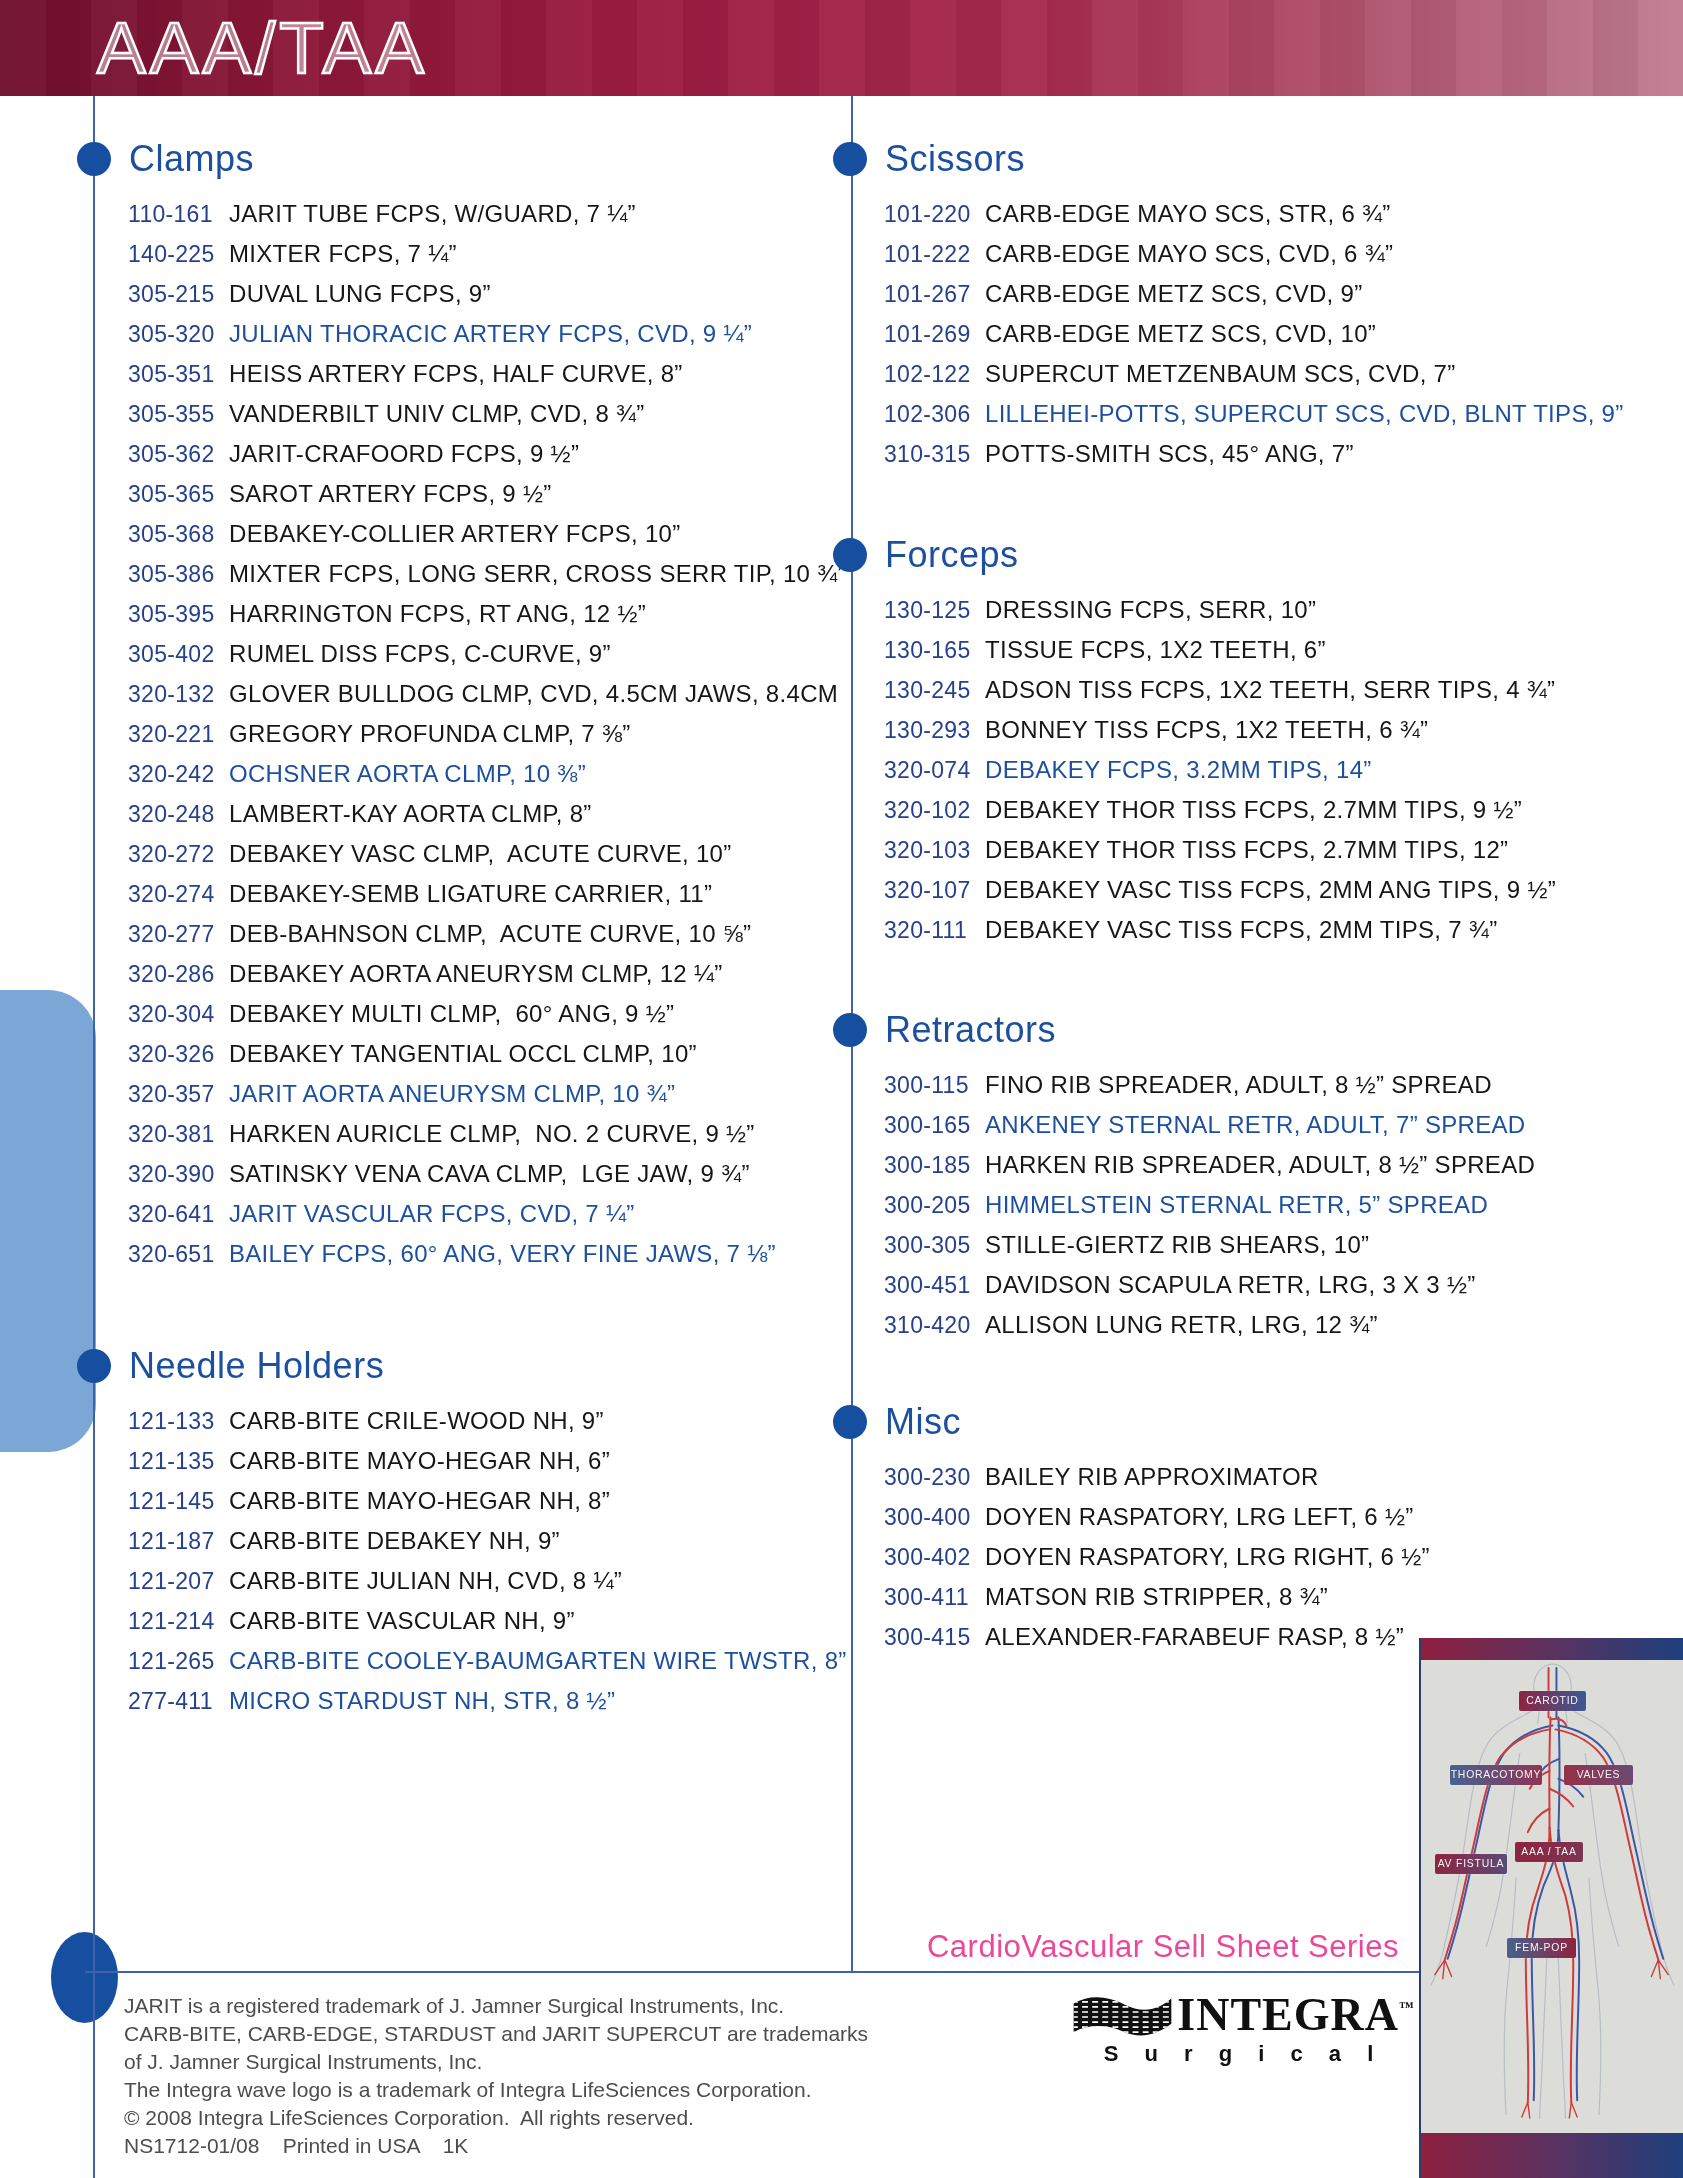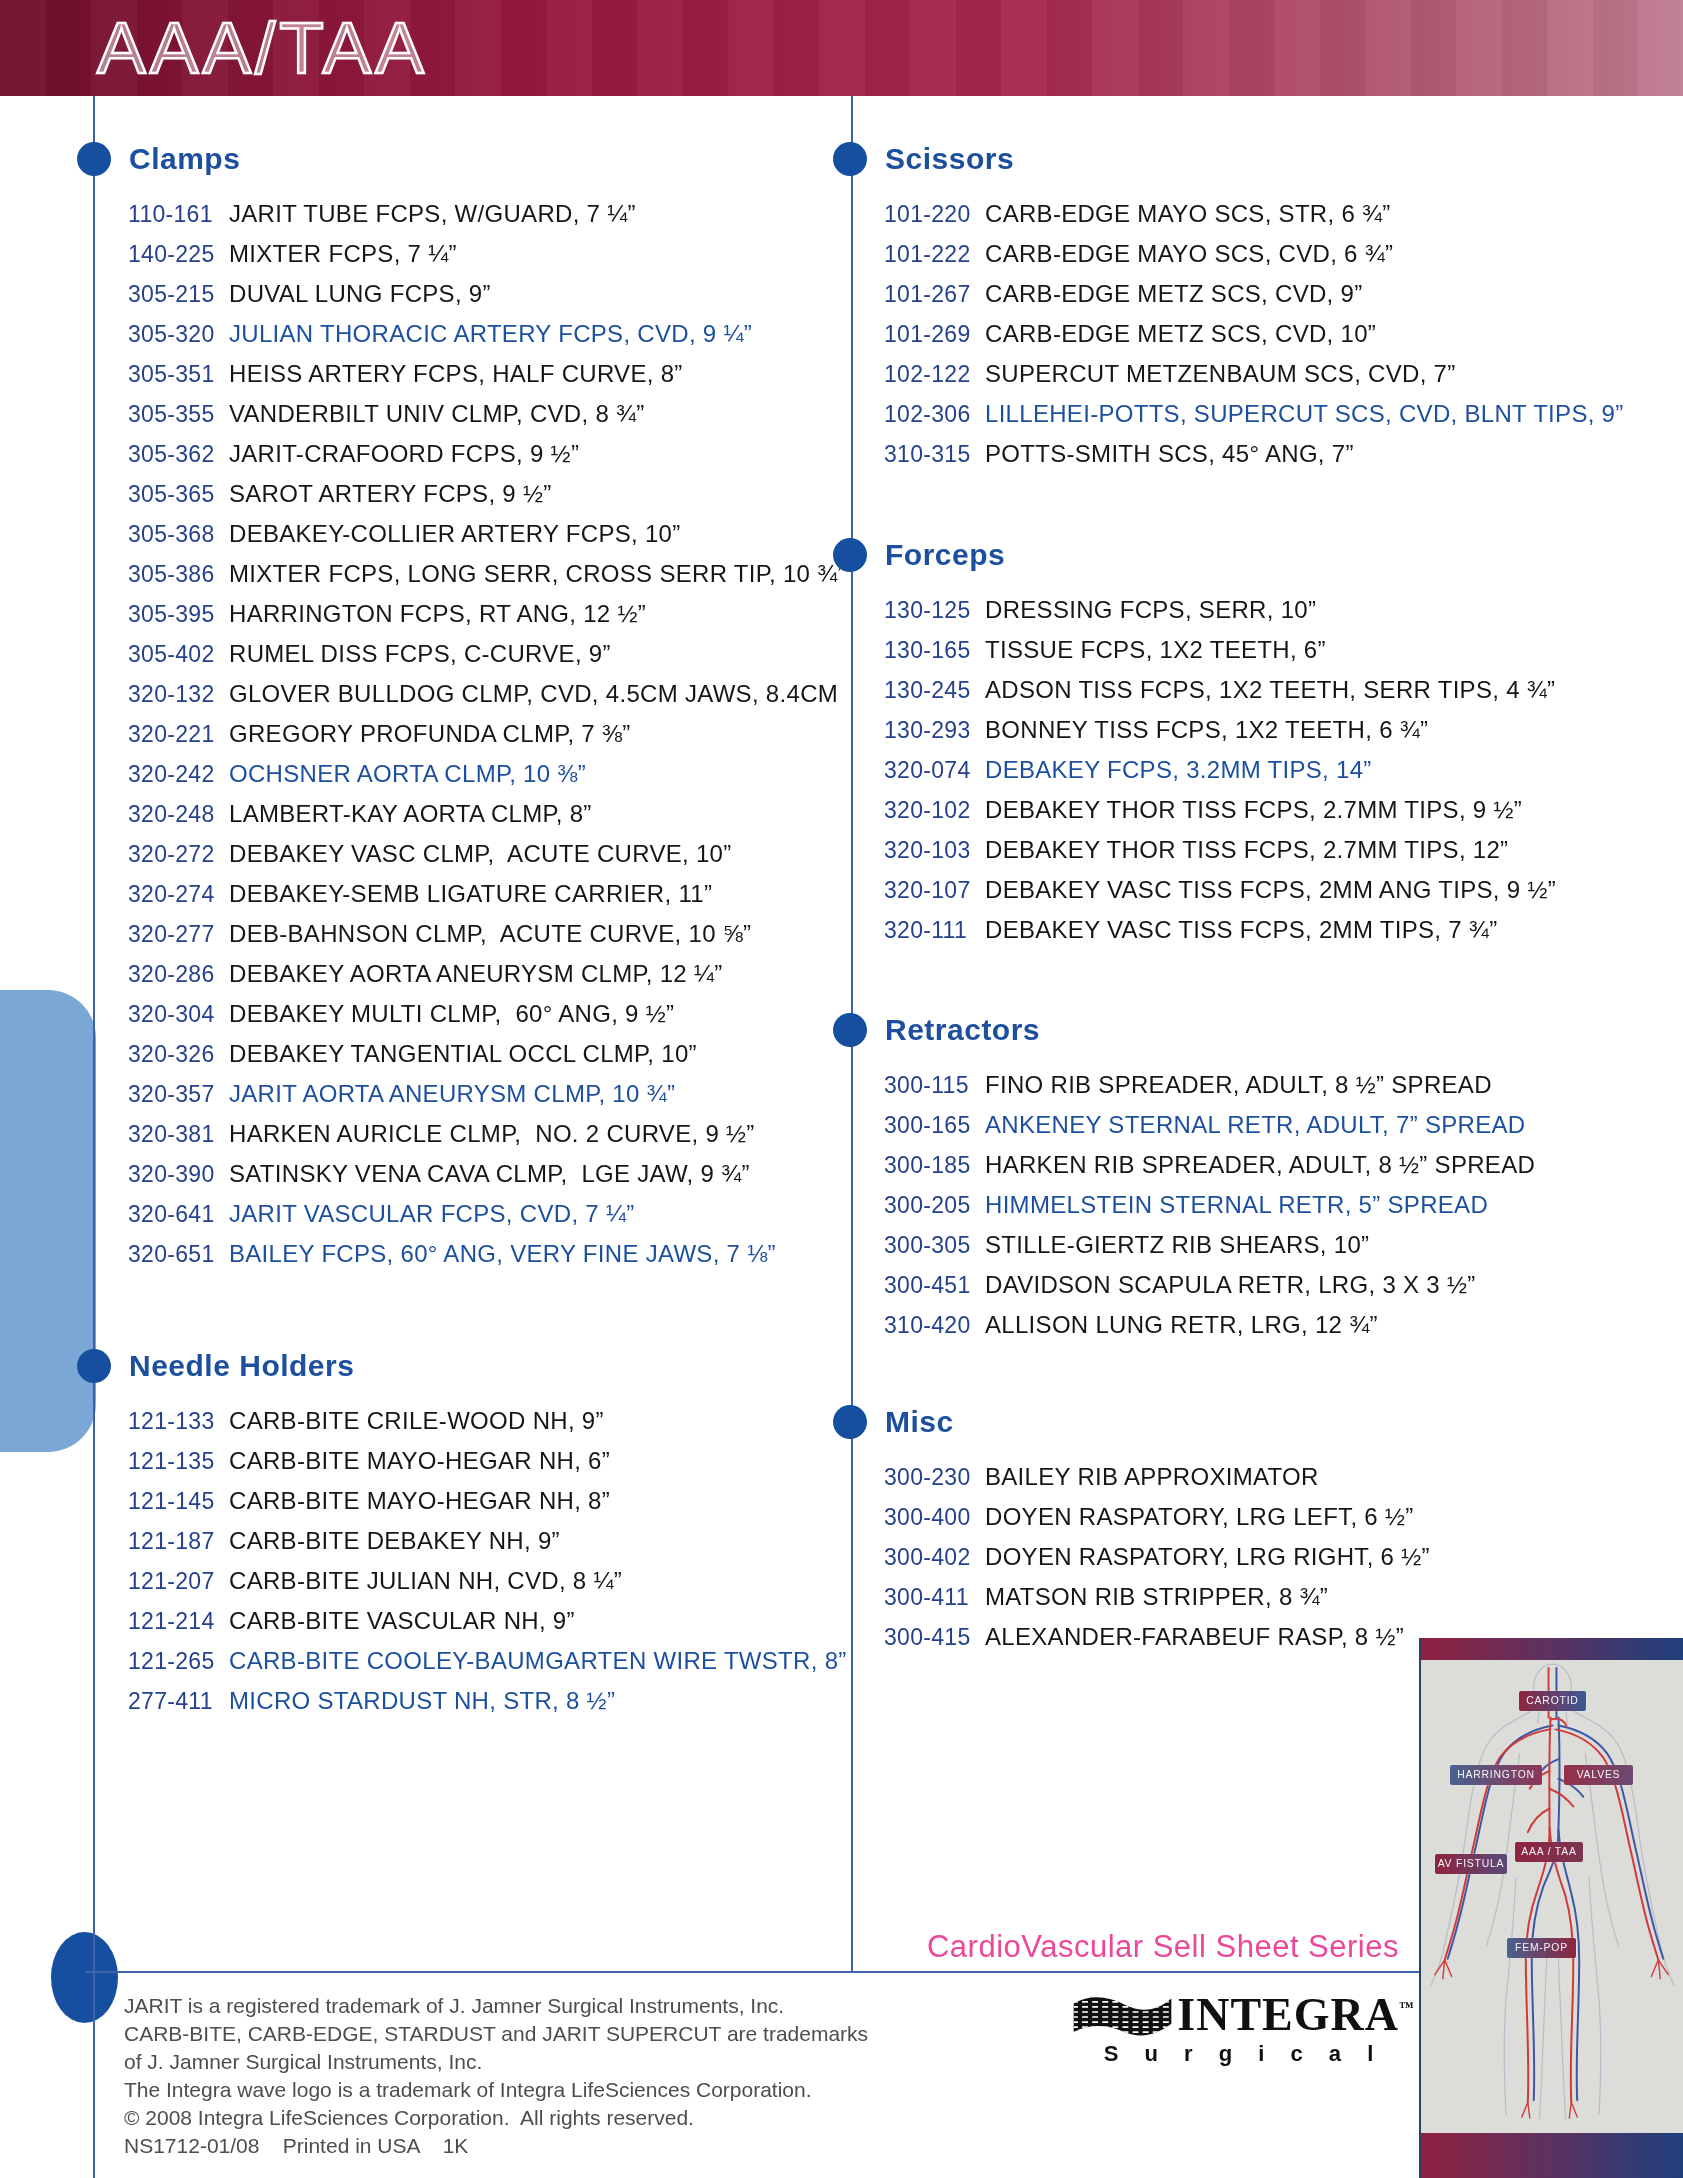--- a/index.html
+++ b/index.html
@@ -19,21 +19,21 @@
   .hrule{position:absolute;height:2px;background:#3f63ab;z-index:3;}
   .side-tab{position:absolute;left:0;top:990px;width:96px;height:462px;background:#7ba7d7;
             border-radius:0 48px 48px 0;z-index:1;}
   .footer-ellipse{position:absolute;left:51px;top:1932px;width:67px;height:91px;border-radius:50%;
             background:#164f9f;z-index:2;}
 
   
   .group{position:absolute;z-index:4;}
   .sec-head{display:flex;align-items:center;gap:18px;height:51px;}
   .dot{width:34px;height:34px;border-radius:50%;background:#164f9f;flex:0 0 auto;}
-  .sec-title{margin:0;font-size:30px;font-weight:700;color:#1c4f9e;letter-spacing:0.5px;}
+  .sec-title{margin:0;font-size:36px;font-weight:400;color:#1c4f9e;letter-spacing:0.5px;}
   .sec-items{margin:10px 0 0 51px;}
   .row{display:flex;align-items:center;height:40px;white-space:pre;}
   .code{width:101px;flex:0 0 auto;font-size:23px;color:#26418c;letter-spacing:0.3px;}
   .desc{font-size:24px;color:#161616;letter-spacing:0.3px;}
   .desc.blue{color:#1c4f9e;}
 
   
   .trademark{position:absolute;left:124px;top:1992px;z-index:4;color:#4d4d4d;font-size:21px;line-height:28px;}
   .tm-line{white-space:pre;}
   .series-title{position:absolute;right:284px;top:1929px;z-index:4;color:#ec4899;font-size:31px;letter-spacing:0.5px;}
@@ -269,21 +269,21 @@
           <path d="M130,150 C118,156 112,164 108,174"></path>
         </g>
         <g fill="none" stroke="#cf3a3a" stroke-width="1.4" stroke-linecap="round">
           <path d="M24,303 L14,318 M24,303 L22,322 M24,303 L31,320"></path>
           <path d="M240,303 L250,318 M240,303 L242,322 M240,303 L233,320"></path>
           <path d="M108,447 L102,462 M108,447 L110,463"></path>
           <path d="M152,447 L158,462 M152,447 L150,463"></path>
         </g>
       </svg>
       <div class="badge" style="left: 98px; top: 31px; width: 67px; background: linear-gradient(90deg, rgb(142, 36, 64), rgb(58, 90, 150));">CAROTID</div>
-      <div class="badge" style="left: 29px; top: 105px; width: 92px; background: linear-gradient(90deg, rgb(71, 98, 143), rgb(143, 53, 85));">HARRINGTON</div>
+      <div class="badge" style="left: 29px; top: 105px; width: 92px; background: linear-gradient(90deg, rgb(71, 98, 143), rgb(143, 53, 85));">THORACOTOMY</div>
       <div class="badge" style="left: 143px; top: 105px; width: 69px; background: linear-gradient(90deg, rgb(150, 48, 73), rgb(107, 74, 114));">VALVES</div>
       <div class="badge" style="left: 94px; top: 182px; width: 68px; background: linear-gradient(90deg, rgb(142, 36, 64), rgb(124, 53, 82));">AAA / TAA</div>
       <div class="badge" style="left: 14px; top: 194px; width: 72px; background: linear-gradient(90deg, rgb(142, 36, 64), rgb(90, 74, 120));">AV FISTULA</div>
       <div class="badge" style="left: 86px; top: 278px; width: 69px; background: linear-gradient(90deg, rgb(71, 98, 143), rgb(142, 36, 64));">FEM-POP</div>
     </div>
     <div class="card-band bottom"></div>
   </aside>
 
 </div>
 

